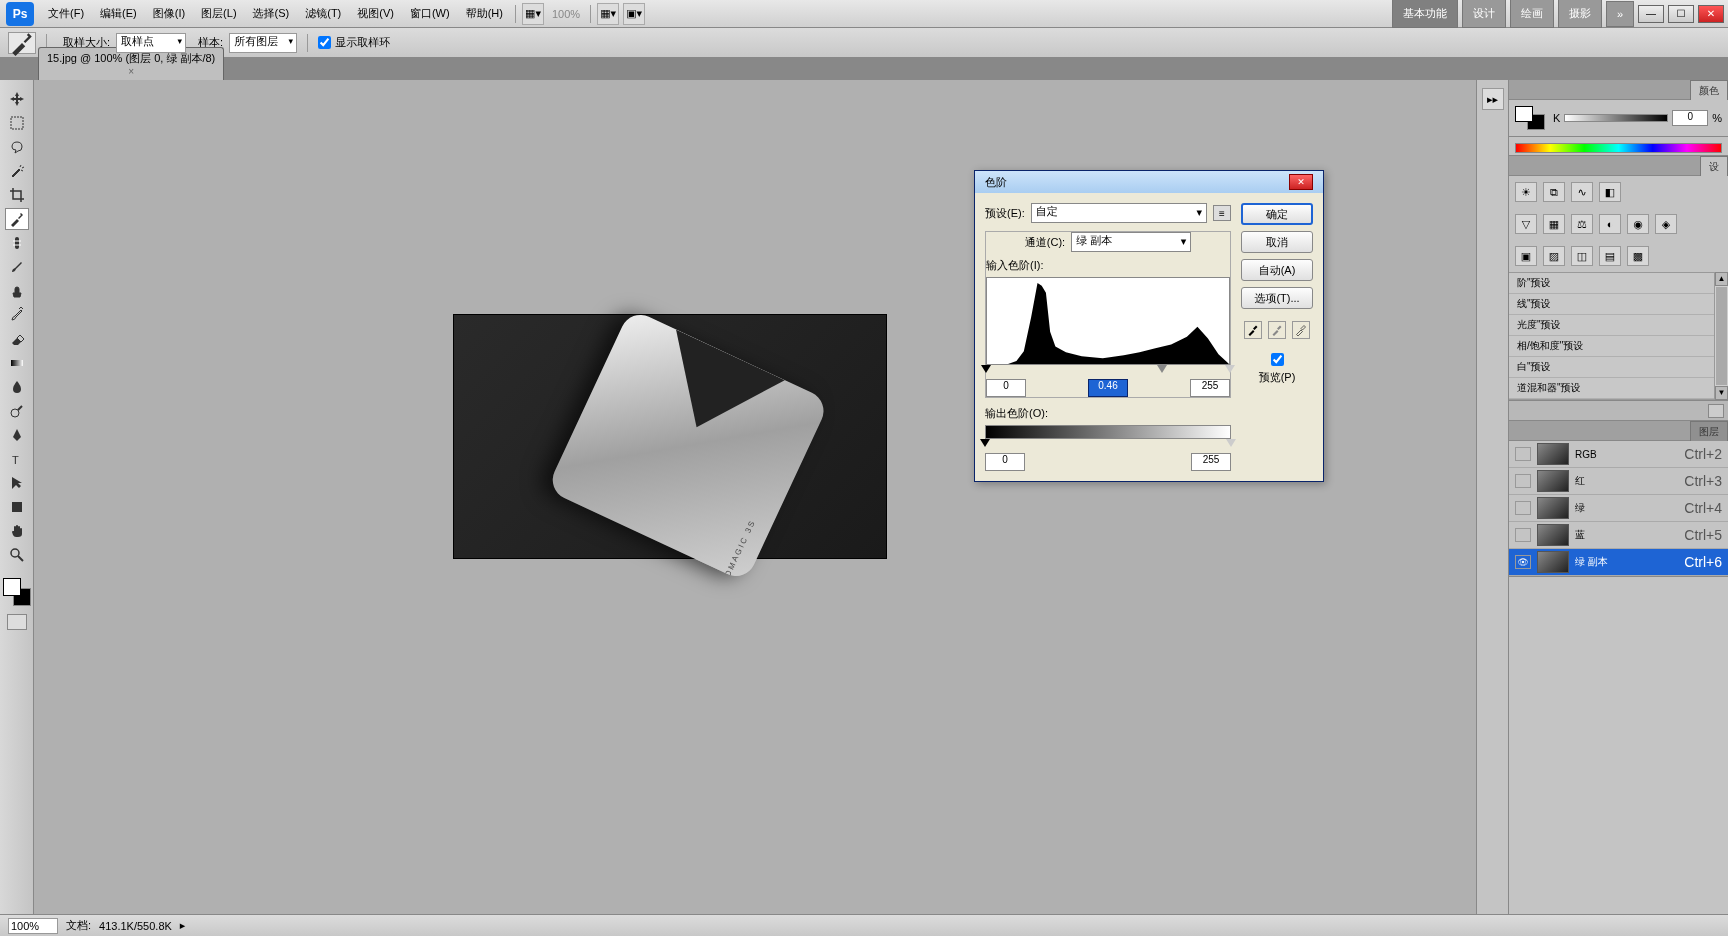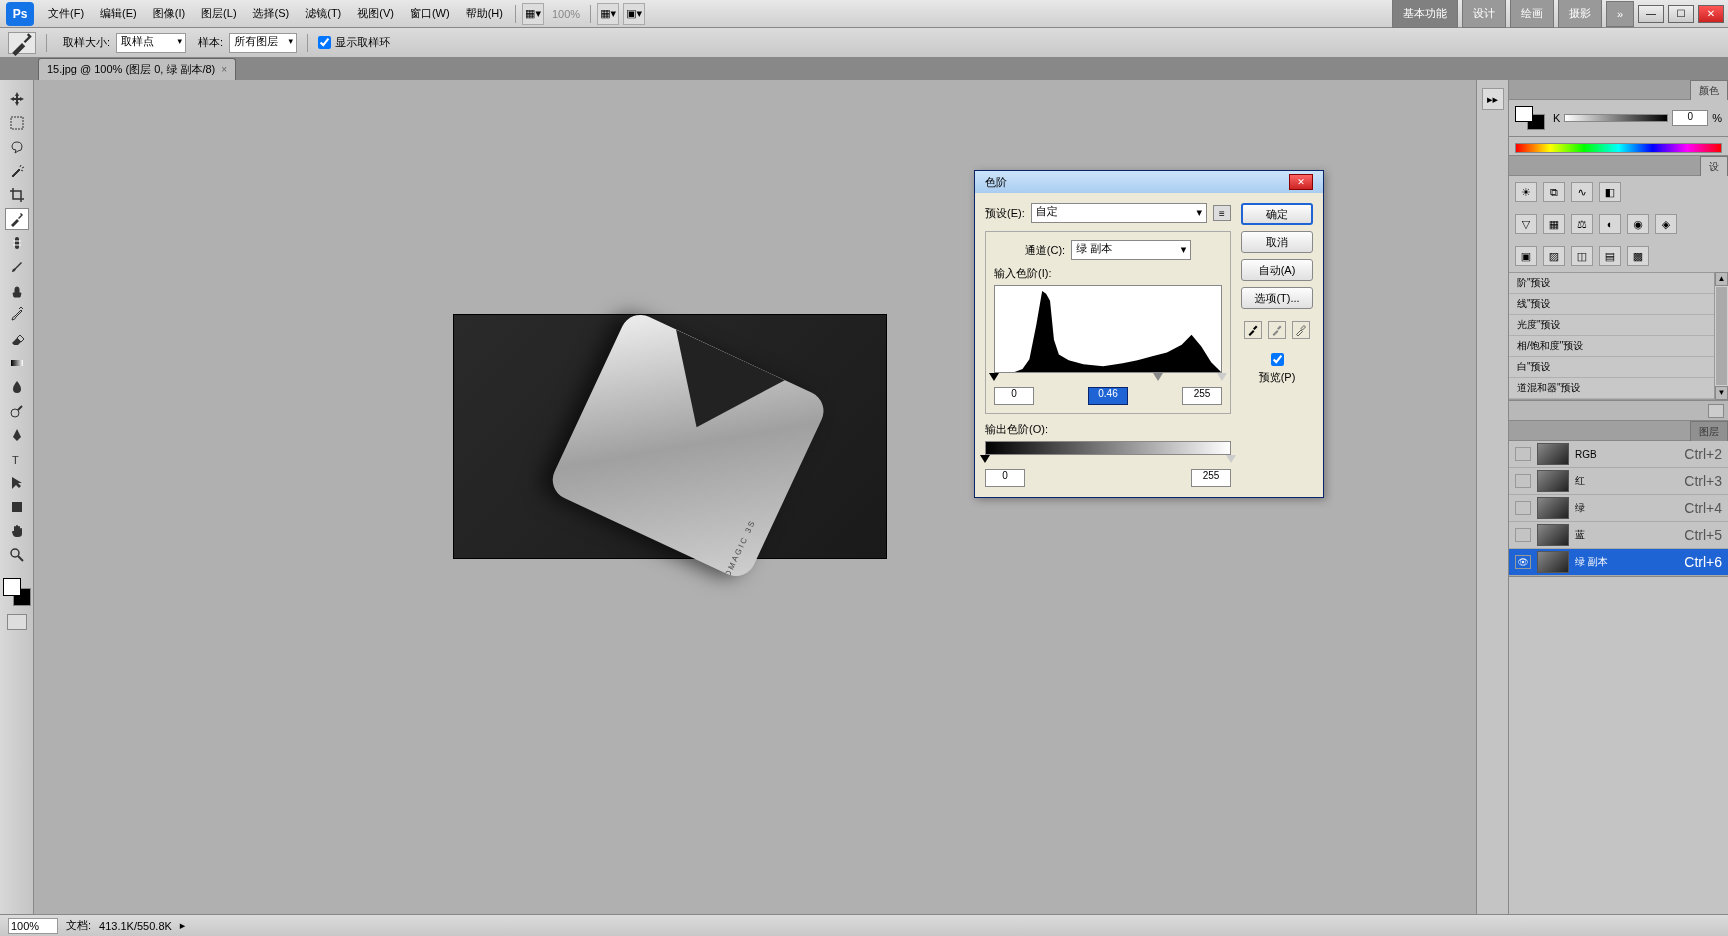--- a/index.html
+++ b/index.html
@@ -23,21 +23,21 @@
 .optionbar { background: linear-gradient(#dcdcdc,#c8c8c8); height: 30px; display: flex; align-items: center; border-bottom: 1px solid #888; padding: 0 8px; gap: 6px; }
 .tool-indicator { width: 28px; height: 22px; border: 1px solid #999; background: #e8e8e8; display: flex; align-items: center; justify-content: center; }
 .opt-label { margin-left: 6px; }
 .opt-select { height: 20px; border: 1px solid #999; background: #fff; padding: 0 16px 0 4px; position: relative; }
 .opt-select::after { content: '▾'; position: absolute; right: 3px; top: 2px; font-size: 9px; }
 .opt-check { display: flex; align-items: center; gap: 4px; }
 .opt-check input { width: 13px; height: 13px; }
 
 
 .tabbar { background: #888; height: 22px; display: flex; align-items: flex-end; padding-left: 38px; }
-.doc-tab { background: #bfbfbf; padding: 3px 8px; border: 1px solid #666; border-bottom: none; display: flex; align-items: center; gap: 6px; border-radius: 3px 3px 0 0; }
+.doc-tab { background: #bfbfbf; padding: 3px 8px; border: 1px solid #666; border-bottom: none; display: flex; align-items: center; border-radius: 3px 3px 0 0; flex-direction: column; }
 .tab-close { font-size: 10px; cursor: pointer; color: #666; }
 
 
 .workspace { position: absolute; top: 80px; left: 0; right: 0; bottom: 22px; display: flex; }
 .toolbox { width: 34px; background: linear-gradient(90deg,#d8d8d8,#c4c4c4); border-right: 1px solid #888; display: flex; flex-direction: column; align-items: center; padding-top: 8px; gap: 2px; }
 .tool-btn { width: 24px; height: 22px; border: 1px solid transparent; display: flex; align-items: center; justify-content: center; cursor: pointer; position: relative; }
 .tool-btn.active { background: #fff; border: 1px solid #888; }
 .tool-btn svg { width: 16px; height: 16px; }
 .color-swatches { margin-top: 10px; position: relative; width: 28px; height: 28px; }
 .swatch-fg { position: absolute; top: 0; left: 0; width: 18px; height: 18px; background: #fff; border: 1px solid #000; }
@@ -104,21 +104,21 @@
 .dialog-title { background: linear-gradient(#cde4fa, #a9cdf1); height: 22px; display: flex; align-items: center; padding: 0 10px; font-size: 11px; color: #000; }
 .dialog-title .close { margin-left: auto; width: 24px; height: 16px; background: linear-gradient(#f66,#c22); color: #fff; display: flex; align-items: center; justify-content: center; border: 1px solid #800; font-size: 9px; }
 .dialog-body { padding: 10px; display: flex; gap: 10px; }
 .dialog-left { flex: 1; }
 .dialog-right { width: 72px; display: flex; flex-direction: column; gap: 6px; }
 .dlg-row { display: flex; align-items: center; gap: 6px; margin-bottom: 8px; }
 .dlg-label { font-size: 11px; }
 .dlg-select { flex: 1; height: 20px; border: 1px solid #888; background: #fff; padding: 0 4px; position: relative; }
 .dlg-select::after { content: '▾'; position: absolute; right: 4px; top: 2px; }
 .dlg-menu-icon { width: 18px; height: 16px; border: 1px solid #888; background: #ddd; display: flex; align-items: center; justify-content: center; font-size: 10px; }
-.dlg-fieldset { border: 1px solid #aaa; padding: 8px; margin-bottom: 8px; }
+.dlg-fieldset { border: 1px solid #aaa; margin-bottom: 8px; }
 .dlg-fieldset-label { font-size: 11px; margin-bottom: 4px; display: block; }
 .histogram { height: 88px; background: #fff; border: 1px solid #888; position: relative; overflow: hidden; }
 .histogram svg { width: 100%; height: 100%; }
 .slider-track { height: 8px; position: relative; margin-top: 2px; }
 .slider-handle { position: absolute; top: -2px; width: 0; height: 0; border-left: 5px solid transparent; border-right: 5px solid transparent; border-top: 8px solid #000; transform: translateX(-5px); }
 .slider-handle.mid { border-top-color: #888; }
 .slider-handle.white { border-top-color: #ccc; }
 .level-inputs { display: flex; justify-content: space-between; margin-top: 4px; }
 .level-input { width: 40px; height: 18px; border: 1px solid #888; background: #fff; text-align: center; font-size: 10px; }
 .level-input.selected { background: #1e64d4; color: #fff; border-color: #0a246a; }

